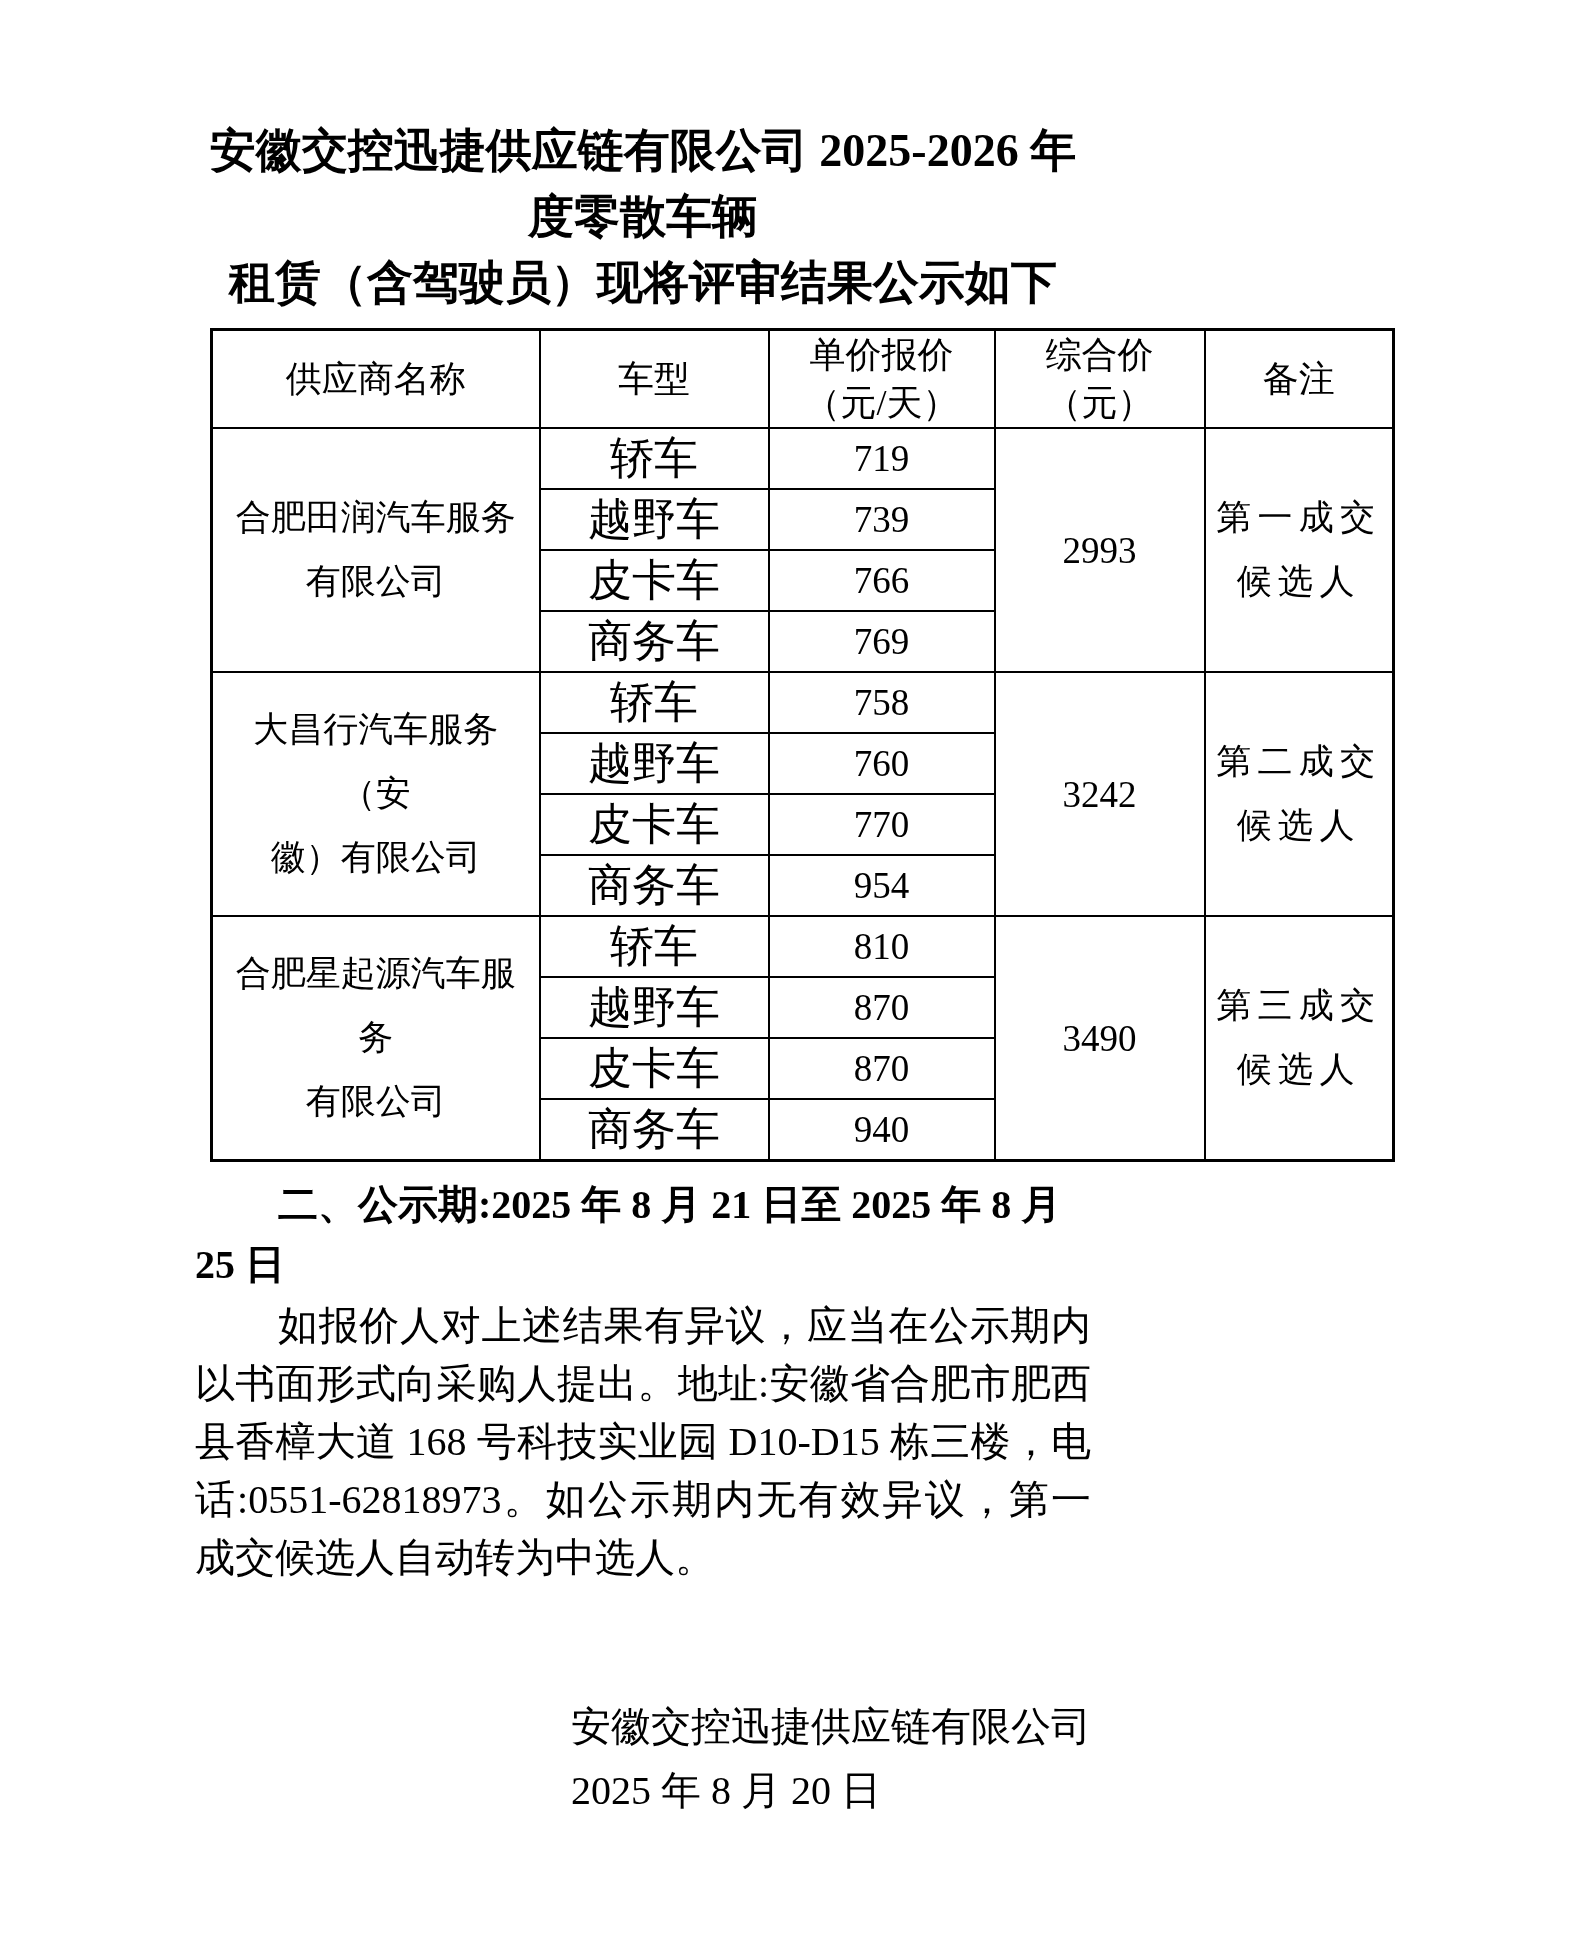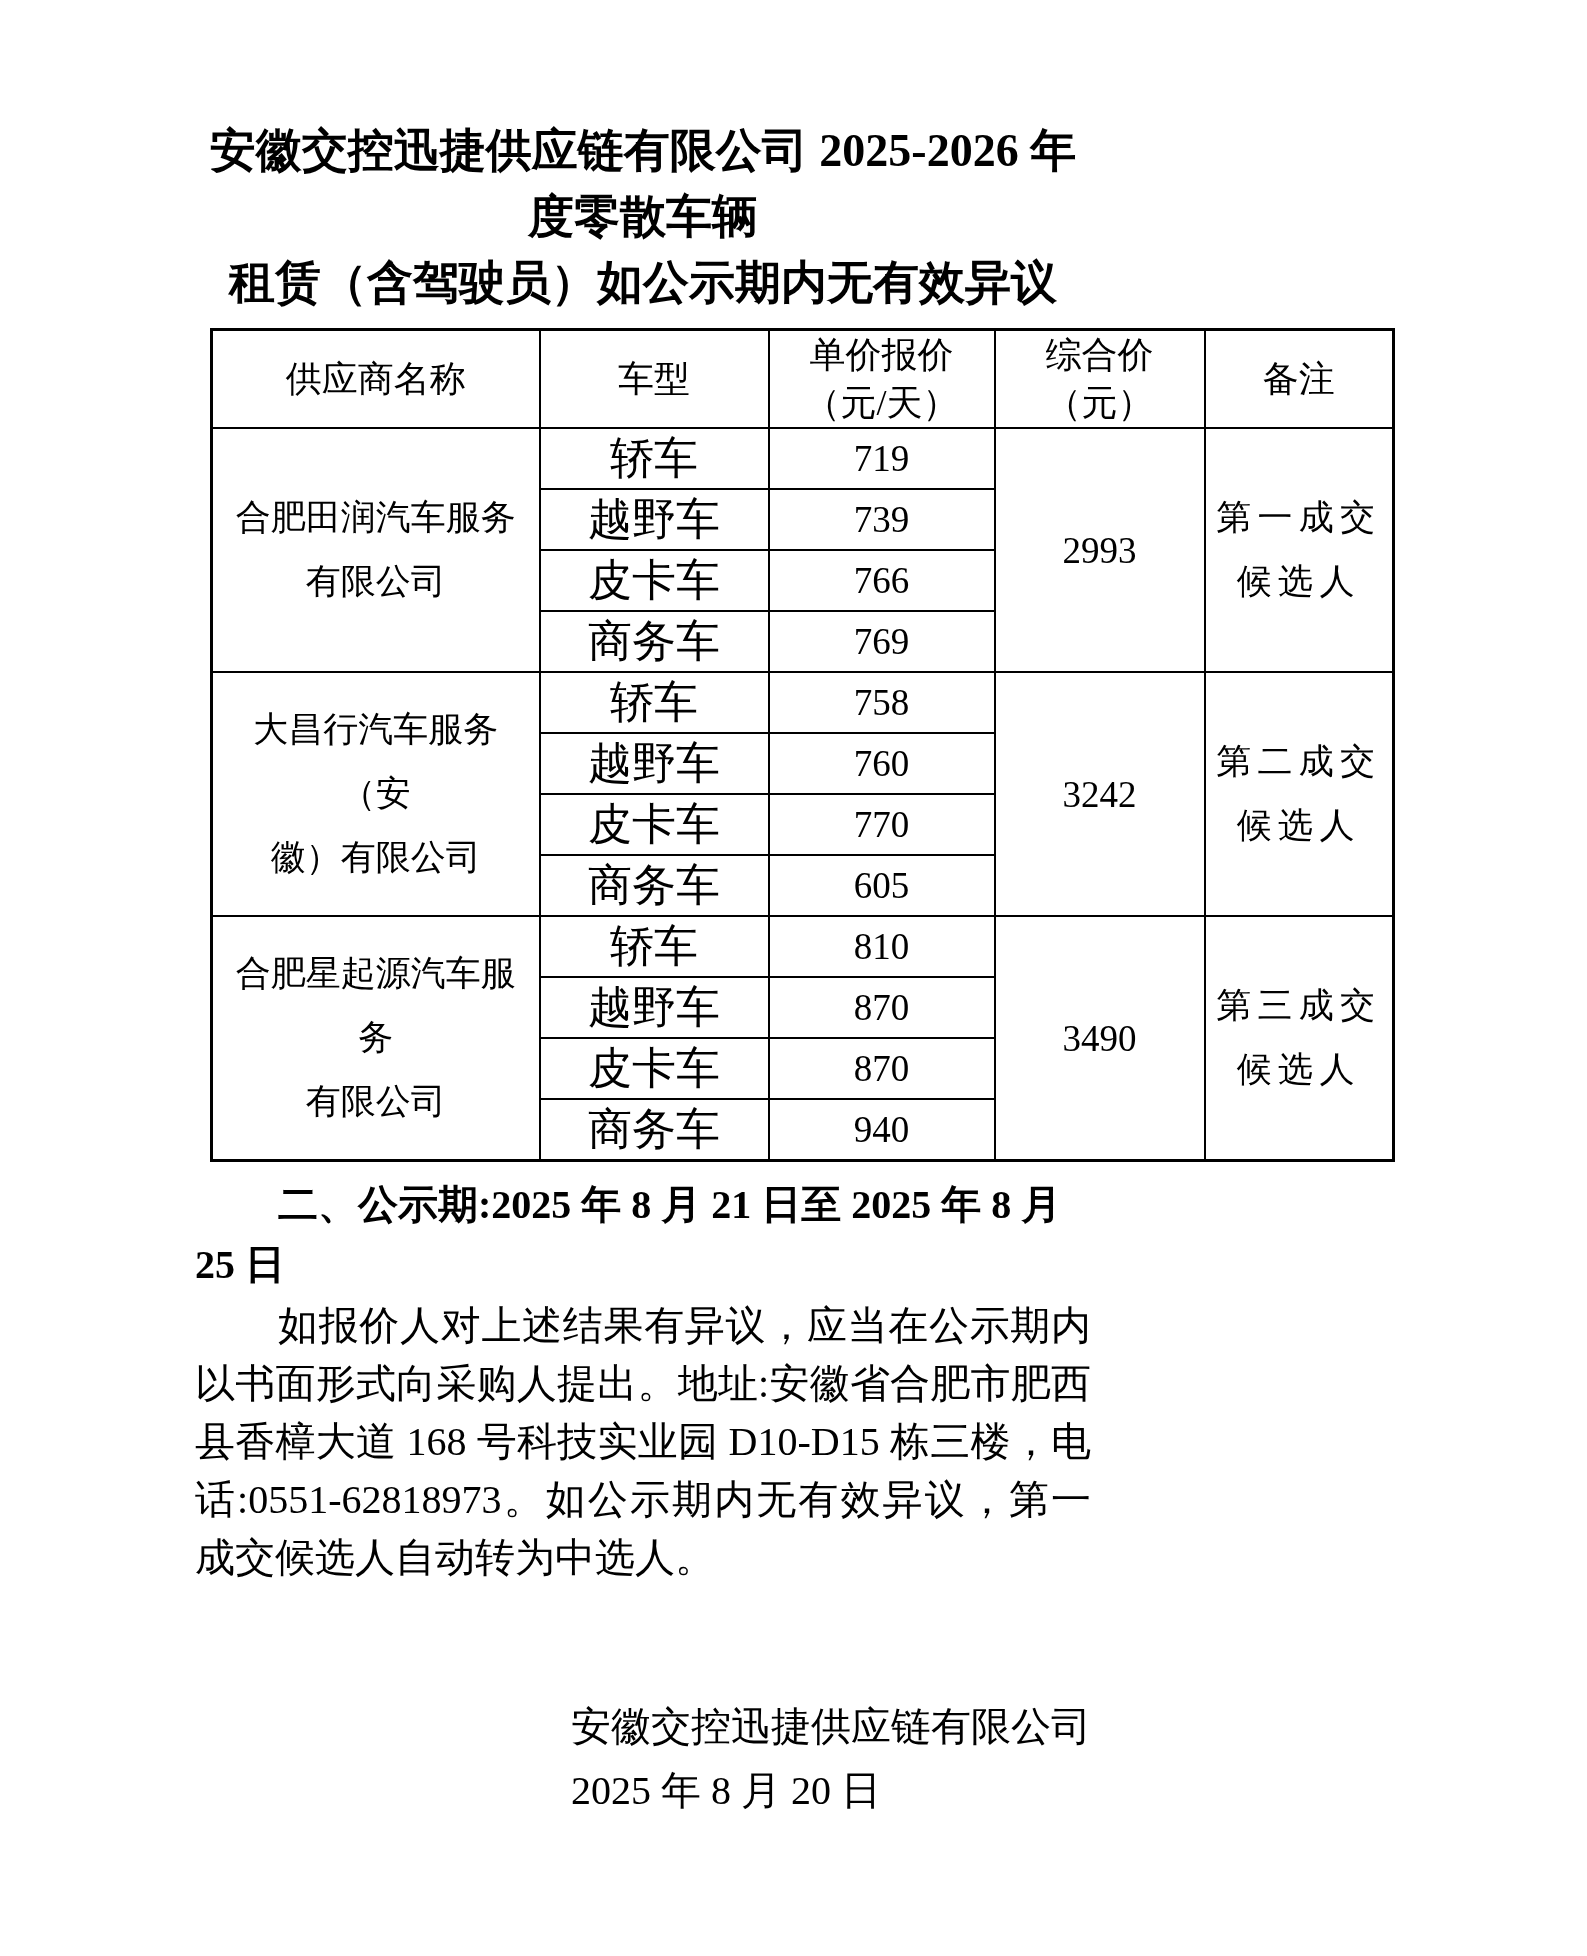--- a/index.html
+++ b/index.html
@@ -106,21 +106,21 @@
     line-height: 64px;
   }
 </style>
 </head>
 <body>
 
 <div class="page">
 
   <div class="doc-title">
     <div>安徽交控迅捷供应链有限公司 2025-2026 年度零散车辆</div>
-    <div>租赁（含驾驶员）如公示期内无有效异议</div>
+    <div>租赁（含驾驶员）现将评审结果公示如下</div>
   </div>
 
 
 
   <table class="result-table">
     <colgroup>
       <col style="width:328px">
       <col style="width:229px">
       <col style="width:226px">
       <col style="width:210px">
@@ -173,21 +173,21 @@
       <tr>
         <td class="cell-vtype">越野车</td>
         <td class="cell-price">760</td>
       </tr>
       <tr>
         <td class="cell-vtype">皮卡车</td>
         <td class="cell-price">770</td>
       </tr>
       <tr>
         <td class="cell-vtype">商务车</td>
-        <td class="cell-price">605</td>
+        <td class="cell-price">954</td>
       </tr>
 
       <tr>
         <td class="cell-supplier" rowspan="4">合肥星起源汽车服务
 有限公司</td>
         <td class="cell-vtype">轿车</td>
         <td class="cell-price">810</td>
         <td class="cell-total" rowspan="4">3490</td>
         <td class="cell-remark" rowspan="4">第三成交
 候选人</td>

